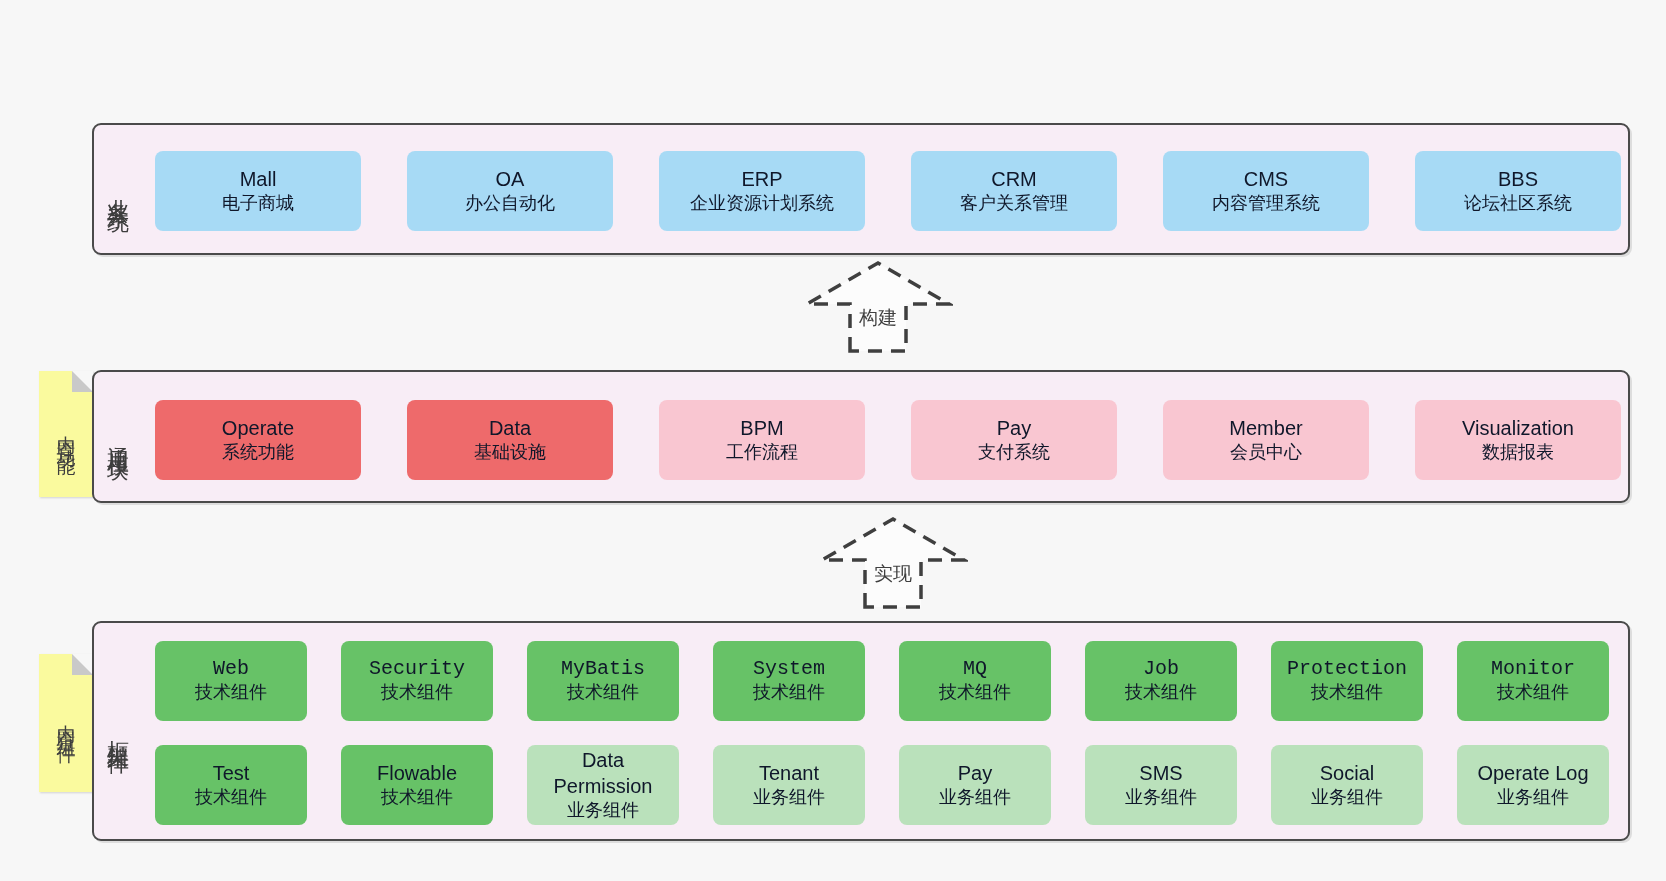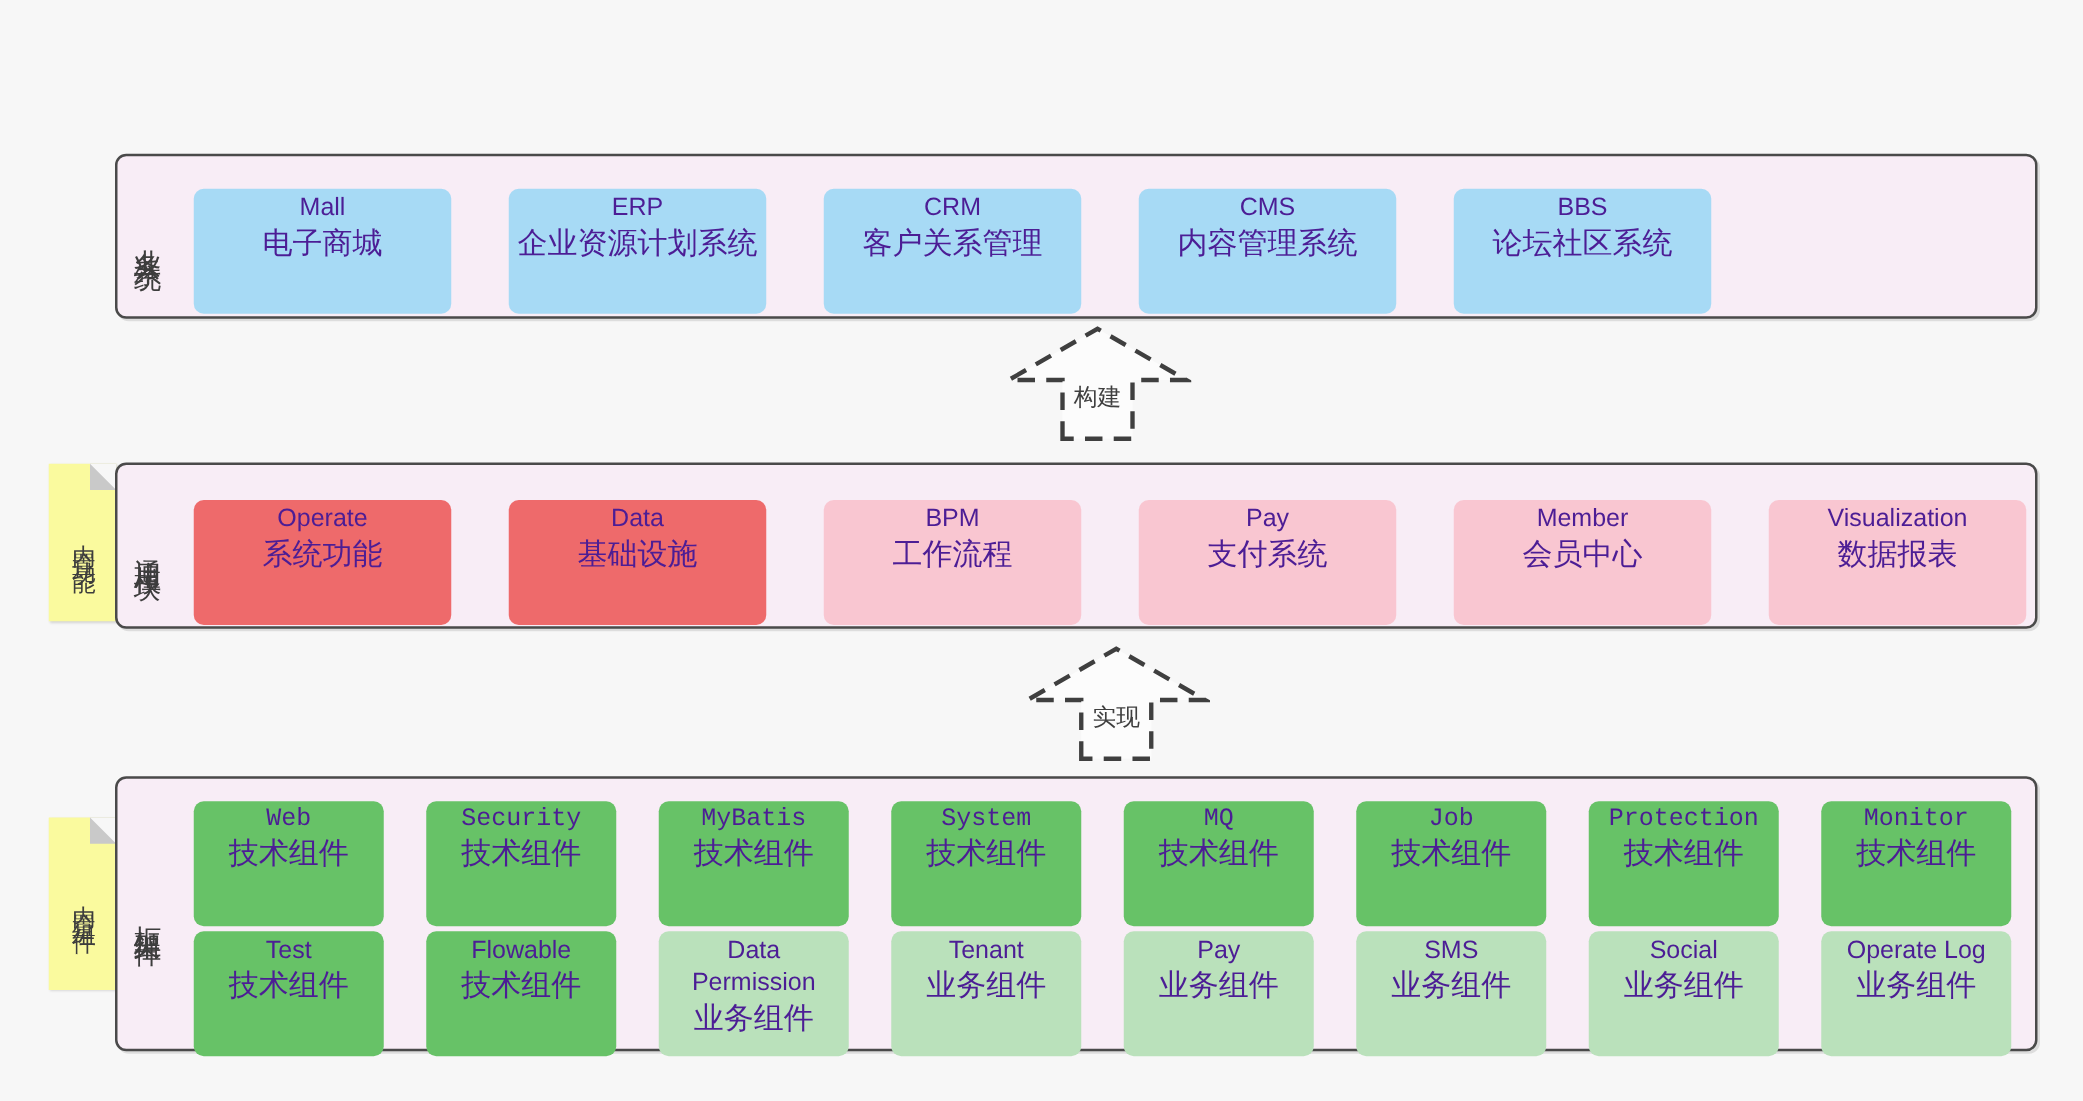--- a/index.html
+++ b/index.html
@@ -10,27 +10,27 @@
         border:2px solid #4a4a4a;border-radius:9px;box-sizing:border-box;
         box-shadow:2px 2px 0 rgba(0,0,0,0.10);}
   .band-label{position:absolute;left:9px;top:0;bottom:0;margin:auto;height:max-content;
         writing-mode:vertical-rl;text-orientation:upright;letter-spacing:4px;
         font-size:22px;color:#3d3d3d;display:flex;align-items:center;}
 
   .row{position:absolute;left:61px;display:flex;}
   .row.six{gap:46px;}
   .row.eight{gap:34px;}
 
-  .box{height:100px;border-radius:8px;display:flex;flex-direction:column;
-       justify-content:flex-start;align-items:center;text-align:center;
-       color:#4c1d95;box-sizing:border-box;padding:2px 6px;line-height:1.3;}
+  .box{height:80px;border-radius:8px;display:flex;flex-direction:column;
+       justify-content:center;align-items:center;text-align:center;
+       color:#0f172a;box-sizing:border-box;padding:2px 6px;line-height:1.3;}
   .box.wide{width:206px;}
   .box.narrow{width:152px;}
   .box-title{font-size:20px;}
-  .box-sub{font-size:24px;}
+  .box-sub{font-size:18px;}
 
   .v-blue{background:#a7daf5;}
   .v-red{background:#ee6a6b;}
   .v-pink{background:#f9c6d1;}
   .v-green{background:#67c267;}
   .v-lightgreen{background:#bae1bb;}
 
   .sticky{position:absolute;left:39px;width:54px;background:#fafa9e;
           box-shadow:1px 1px 2px rgba(0,0,0,0.15);}
   .sticky::before{content:"";position:absolute;top:0;right:0;width:0;height:0;
@@ -52,20 +52,24 @@
 <div id="stage">
 
   <div class="band" style="top:123px;height:132px;">
     <div class="band-label">业务系统</div>
     <div class="row six" style="top:26px;">
       <div class="box wide v-blue">
         <div class="box-title">Mall</div>
         <div class="box-sub">电子商城</div>
       </div>
       <div class="box wide v-blue">
+        <div class="box-title">OA</div>
+        <div class="box-sub">办公自动化</div>
+      </div>
+      <div class="box wide v-blue">
         <div class="box-title">ERP</div>
         <div class="box-sub">企业资源计划系统</div>
       </div>
       <div class="box wide v-blue">
         <div class="box-title">CRM</div>
         <div class="box-sub">客户关系管理</div>
       </div>
       <div class="box wide v-blue">
         <div class="box-title">CMS</div>
         <div class="box-sub">内容管理系统</div>

